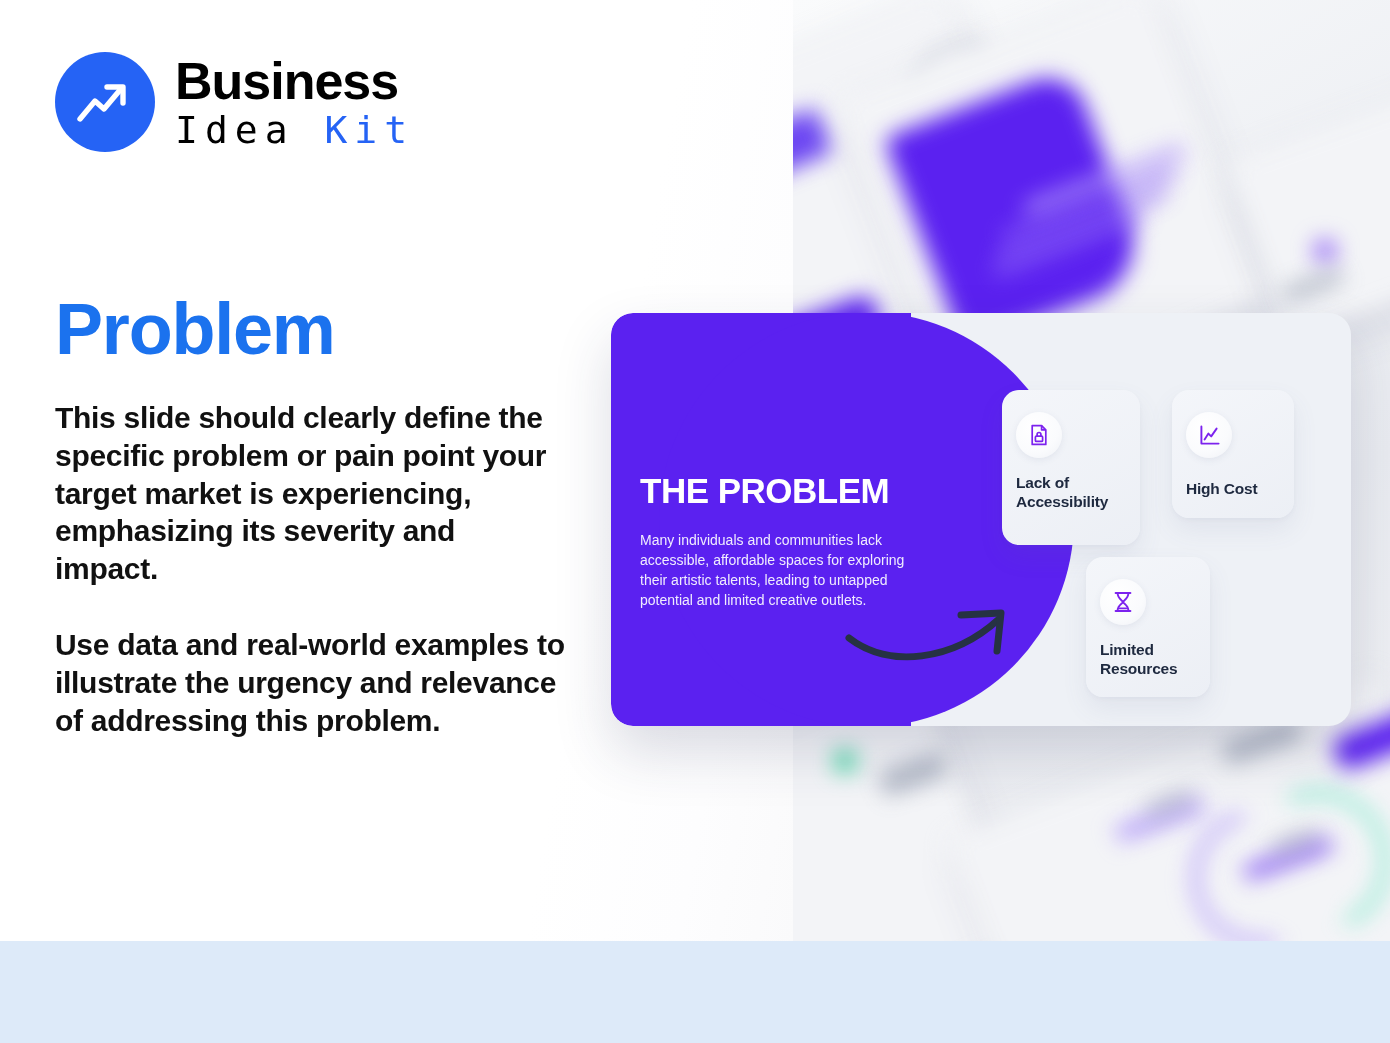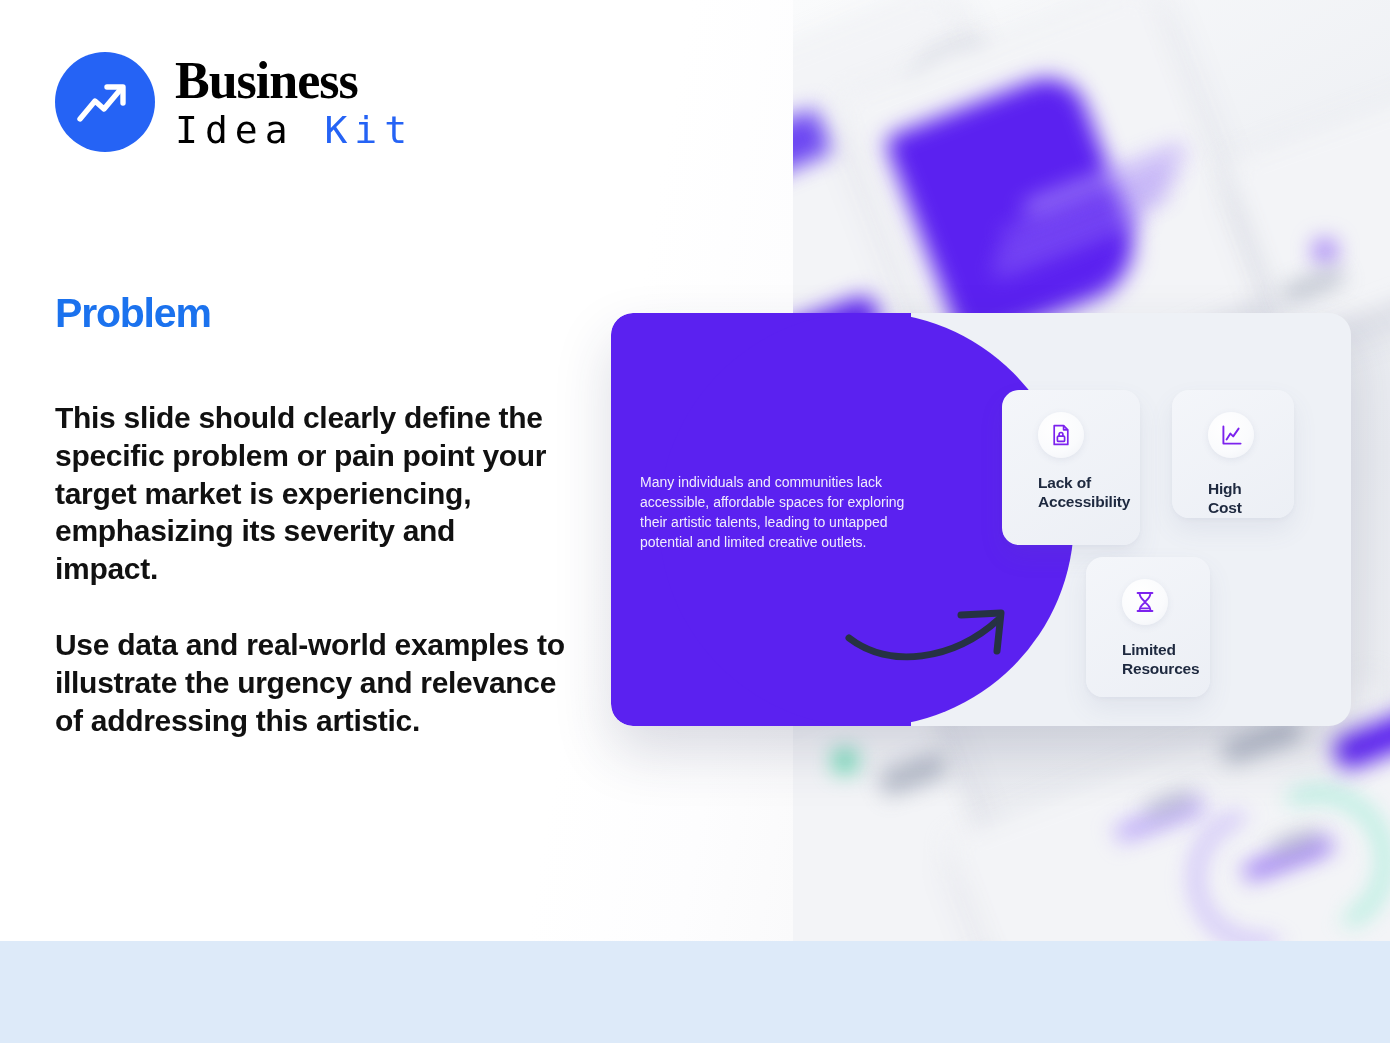--- a/index.html
+++ b/index.html
@@ -87,37 +87,37 @@
     align-items: center;
     justify-content: center;
     flex: none;
   }
   .logo-text { display: flex; flex-direction: column; line-height: 1; }
   .logo-title {
     font-size: 52px;
     font-weight: 700;
     letter-spacing: -1px;
     color: #000000;
-    font-family: Liberation Serif, serif;
+    font-family: Liberation Sans, sans-serif;
   }
   .logo-sub {
     margin-top: 4px;
     font-size: 38px;
     font-weight: 400;
     letter-spacing: 7px;
     color: #000000;
     font-family: "DejaVu Sans Mono", monospace;
   }
   .logo-sub .kit { color: #2563f5; }
 
   
   .headline {
     position: absolute;
     left: 55px; top: 293px;
-    font-size: 41px;
+    font-size: 72px;
     font-weight: 700;
     color: #1b72ee;
     letter-spacing: -1.2px;
     line-height: 1;
     text-align: center;
   }
   .body-copy {
     position: absolute;
     left: 55px; top: 399px;
     width: 510px;
@@ -184,21 +184,21 @@
     z-index: 4;
   }
 
   
   .tile {
     position: absolute;
     background: linear-gradient(150deg, #f4f6fa 0%, #eceff5 100%);
     border-radius: 17px;
     box-shadow: 0 12px 26px rgba(90,100,140,.09), 0 2px 4px rgba(90,100,140,.05);
     z-index: 5;
-    padding: 22px 36px;
+    padding: 22px 14px;
     box-sizing: border-box;
   }
   .tile-icon {
     width: 46px; height: 46px;
     border-radius: 50%;
     background: radial-gradient(circle at 38% 32%, #ffffff 0%, #fafbfd 60%, #eff1f6 100%);
     box-shadow: 0 2px 7px rgba(90,100,140,.10);
     display: flex;
     align-items: center;
     justify-content: center;
@@ -275,30 +275,31 @@
       <div class="logo-text">
         <div class="logo-title">Business</div>
         <div class="logo-sub"><span>Idea </span><span class="kit">Kit</span></div>
       </div>
     </div>
 
     <div class="headline">Problem</div>
 
     <div class="body-copy">
       <p>This slide should clearly define the specific problem or pain point your target market is experiencing, emphasizing its severity and impact.</p>
-      <p>Use data and real-world examples to illustrate the urgency and relevance of addressing this artistic.</p>
+      <p>Use data and real-world examples to illustrate the urgency and relevance of addressing this problem.</p>
     </div>
   </div>
 
   <div class="slide-card">
 
     <div class="slide-purple"></div>
     <div class="slide-bulge"></div>
 
     <div class="slide-text">
+      <div class="slide-title">THE PROBLEM</div>
       <div class="slide-desc">Many individuals and communities lack accessible, affordable spaces for exploring their artistic talents, leading to untapped potential and limited creative outlets.</div>
     </div>
 
     <svg class="arrow-svg" width="180" height="80" viewBox="0 0 180 80">
       <path d="M8 45 C 48 76, 112 68, 158 26" stroke="#263243" stroke-width="7" fill="none" stroke-linecap="round"></path>
       <path d="M120 22 L160 20 L156 58" stroke="#263243" stroke-width="7" fill="none" stroke-linecap="round" stroke-linejoin="round"></path>
     </svg>
   </div>
 
   <div class="tile tile-a">

